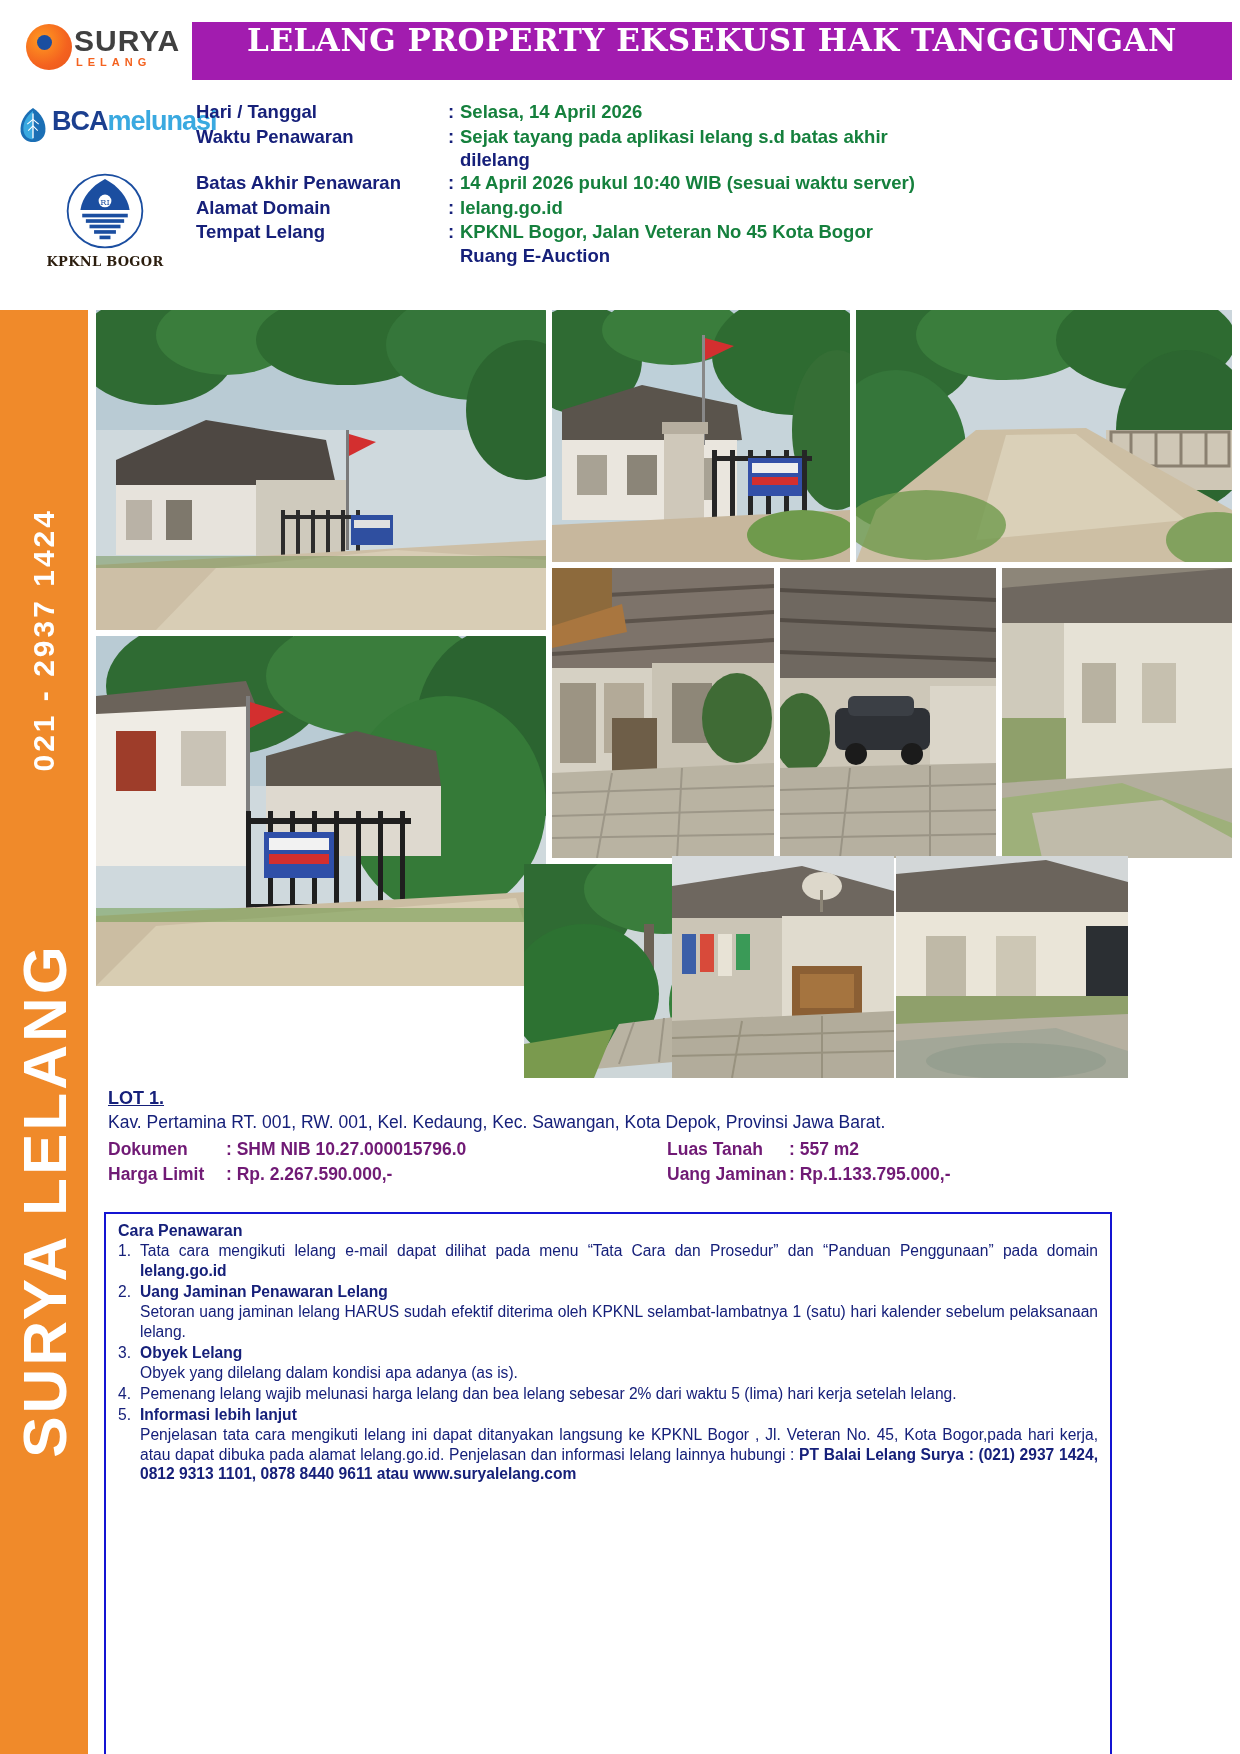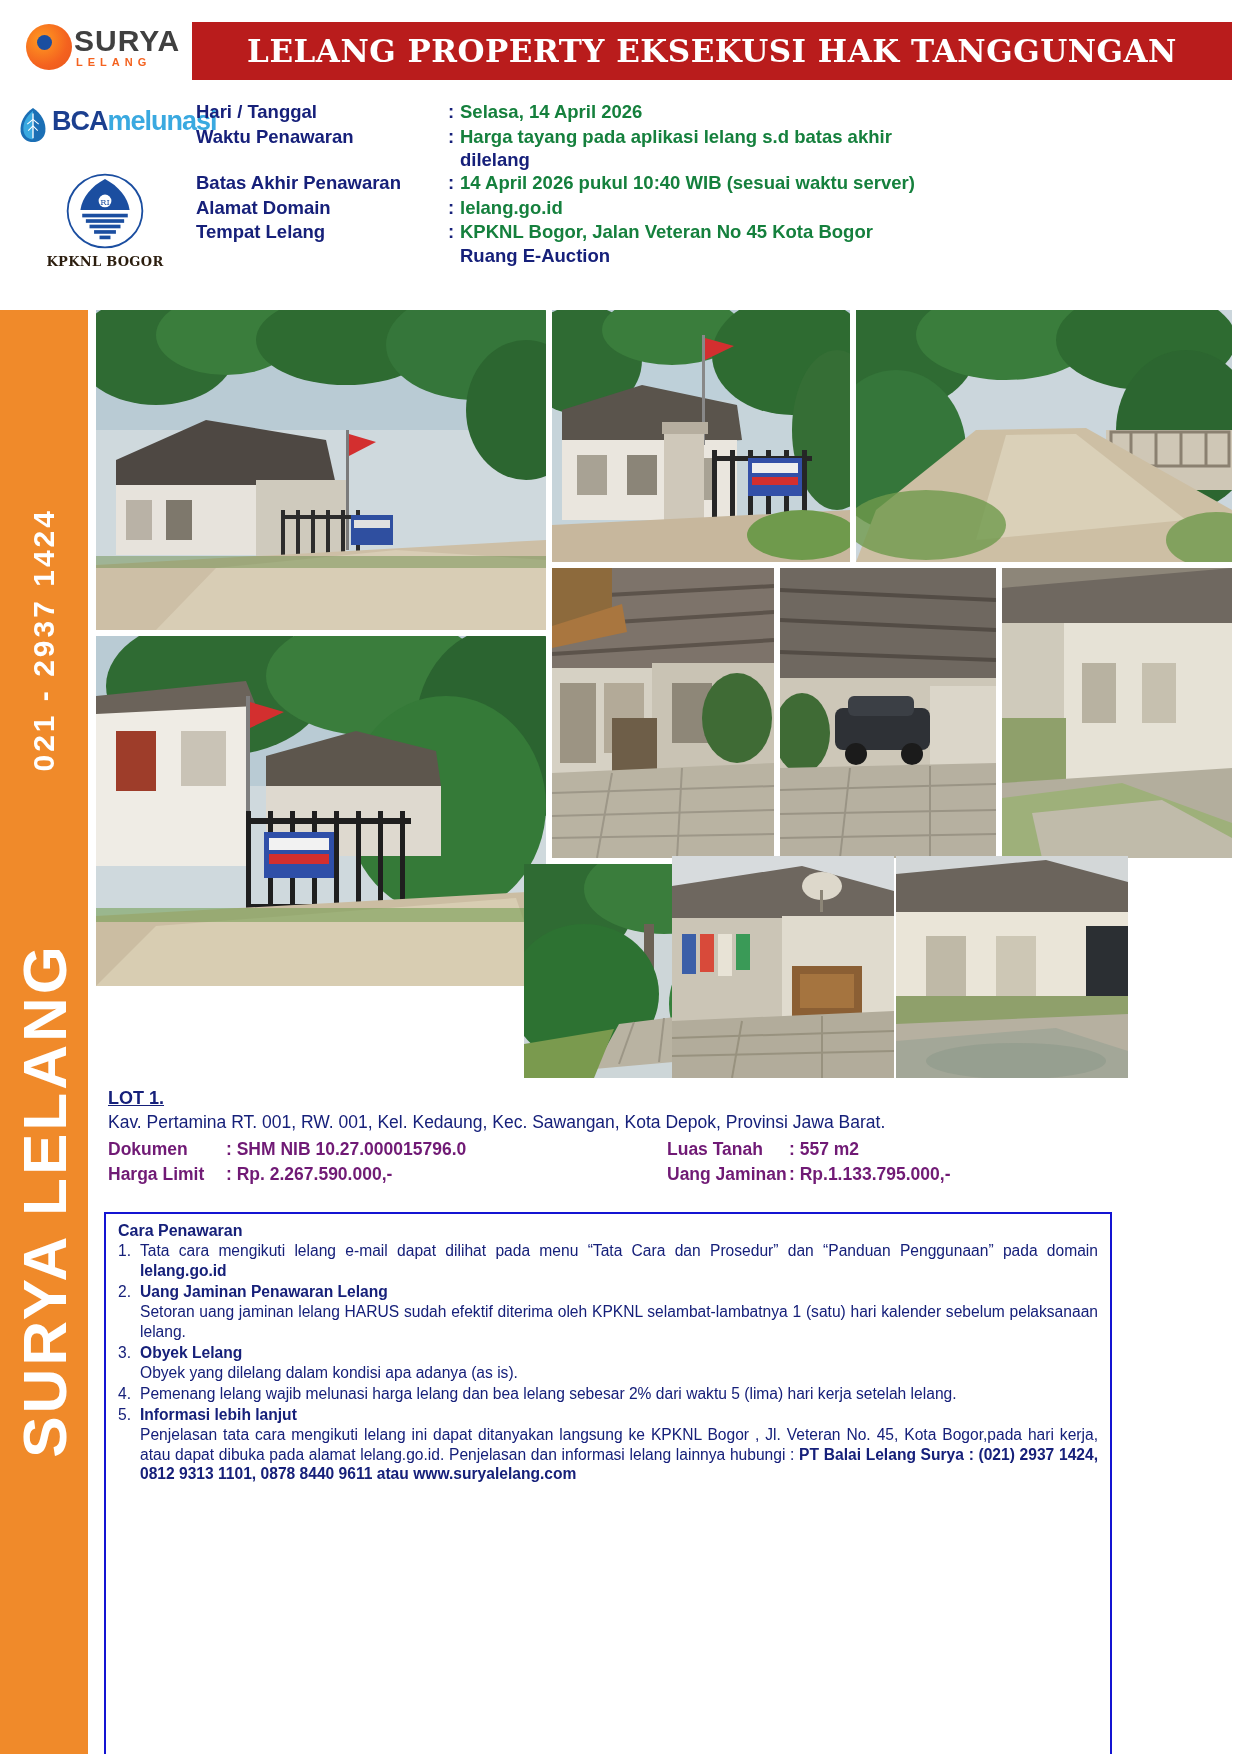--- a/index.html
+++ b/index.html
@@ -35,22 +35,22 @@
     font-size:30px; font-weight:bold; letter-spacing:1px;
     color:#404040;
   }
   .logo-surya-sub {
     position:absolute; left:68px; top:38px;
     font-size:11px; font-weight:bold; letter-spacing:5px;
     color:#f4621f;
   }
   .title-banner {
     position:absolute; left:192px; top:22px; width:1040px; height:58px;
-    background:#b91c1c;
-    display:flex; align-items:center; justify-content:center;
+    background:#a21caf;
+    display:flex; justify-content:center;
   }
   .title-banner span {
     color:#ffffff; font-size:31px; font-weight:bold;
     font-family:"DejaVu Serif", serif;
     letter-spacing:0.5px;
     text-align:center;
   }
 
   
   .bca-box { position:absolute; left:8px; top:104px; width:180px; height:46px; }
@@ -199,21 +199,21 @@
 
   <div class="info">
     <div class="info-row">
       <div class="info-label">Hari / Tanggal</div>
       <div class="info-colon">:</div>
       <div class="info-value">Selasa, 14 April 2026</div>
     </div>
     <div class="info-row">
       <div class="info-label">Waktu Penawaran</div>
       <div class="info-colon">:</div>
-      <div class="info-value">Harga tayang pada aplikasi lelang s.d batas akhir</div>
+      <div class="info-value">Sejak tayang pada aplikasi lelang s.d batas akhir</div>
     </div>
     <div class="info-cont">dilelang</div>
     <div class="info-row">
       <div class="info-label">Batas Akhir Penawaran</div>
       <div class="info-colon">:</div>
       <div class="info-value">14 April 2026 pukul 10:40 WIB (sesuai waktu server)</div>
     </div>
     <div class="info-row">
       <div class="info-label">Alamat Domain</div>
       <div class="info-colon">:</div>

